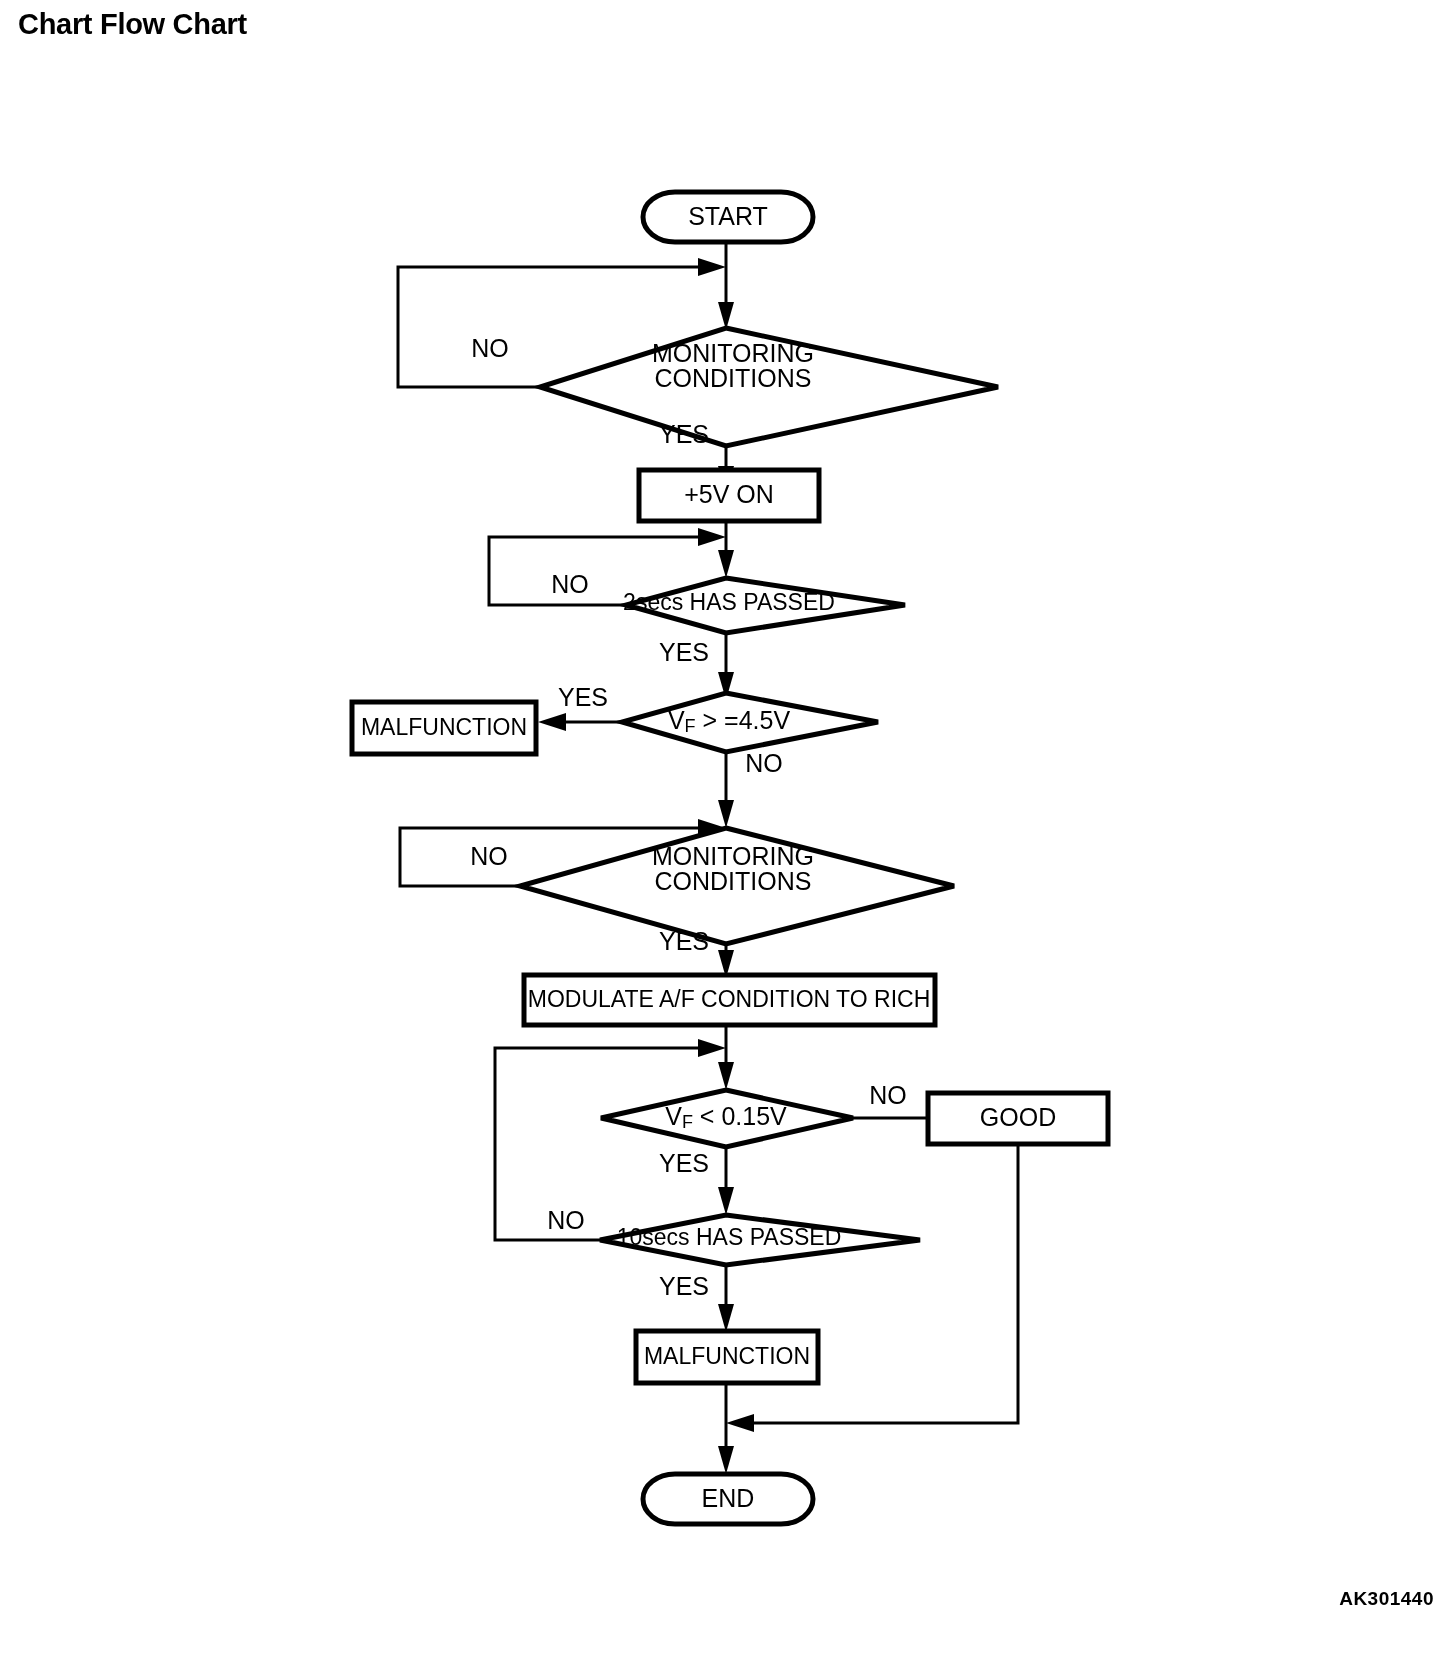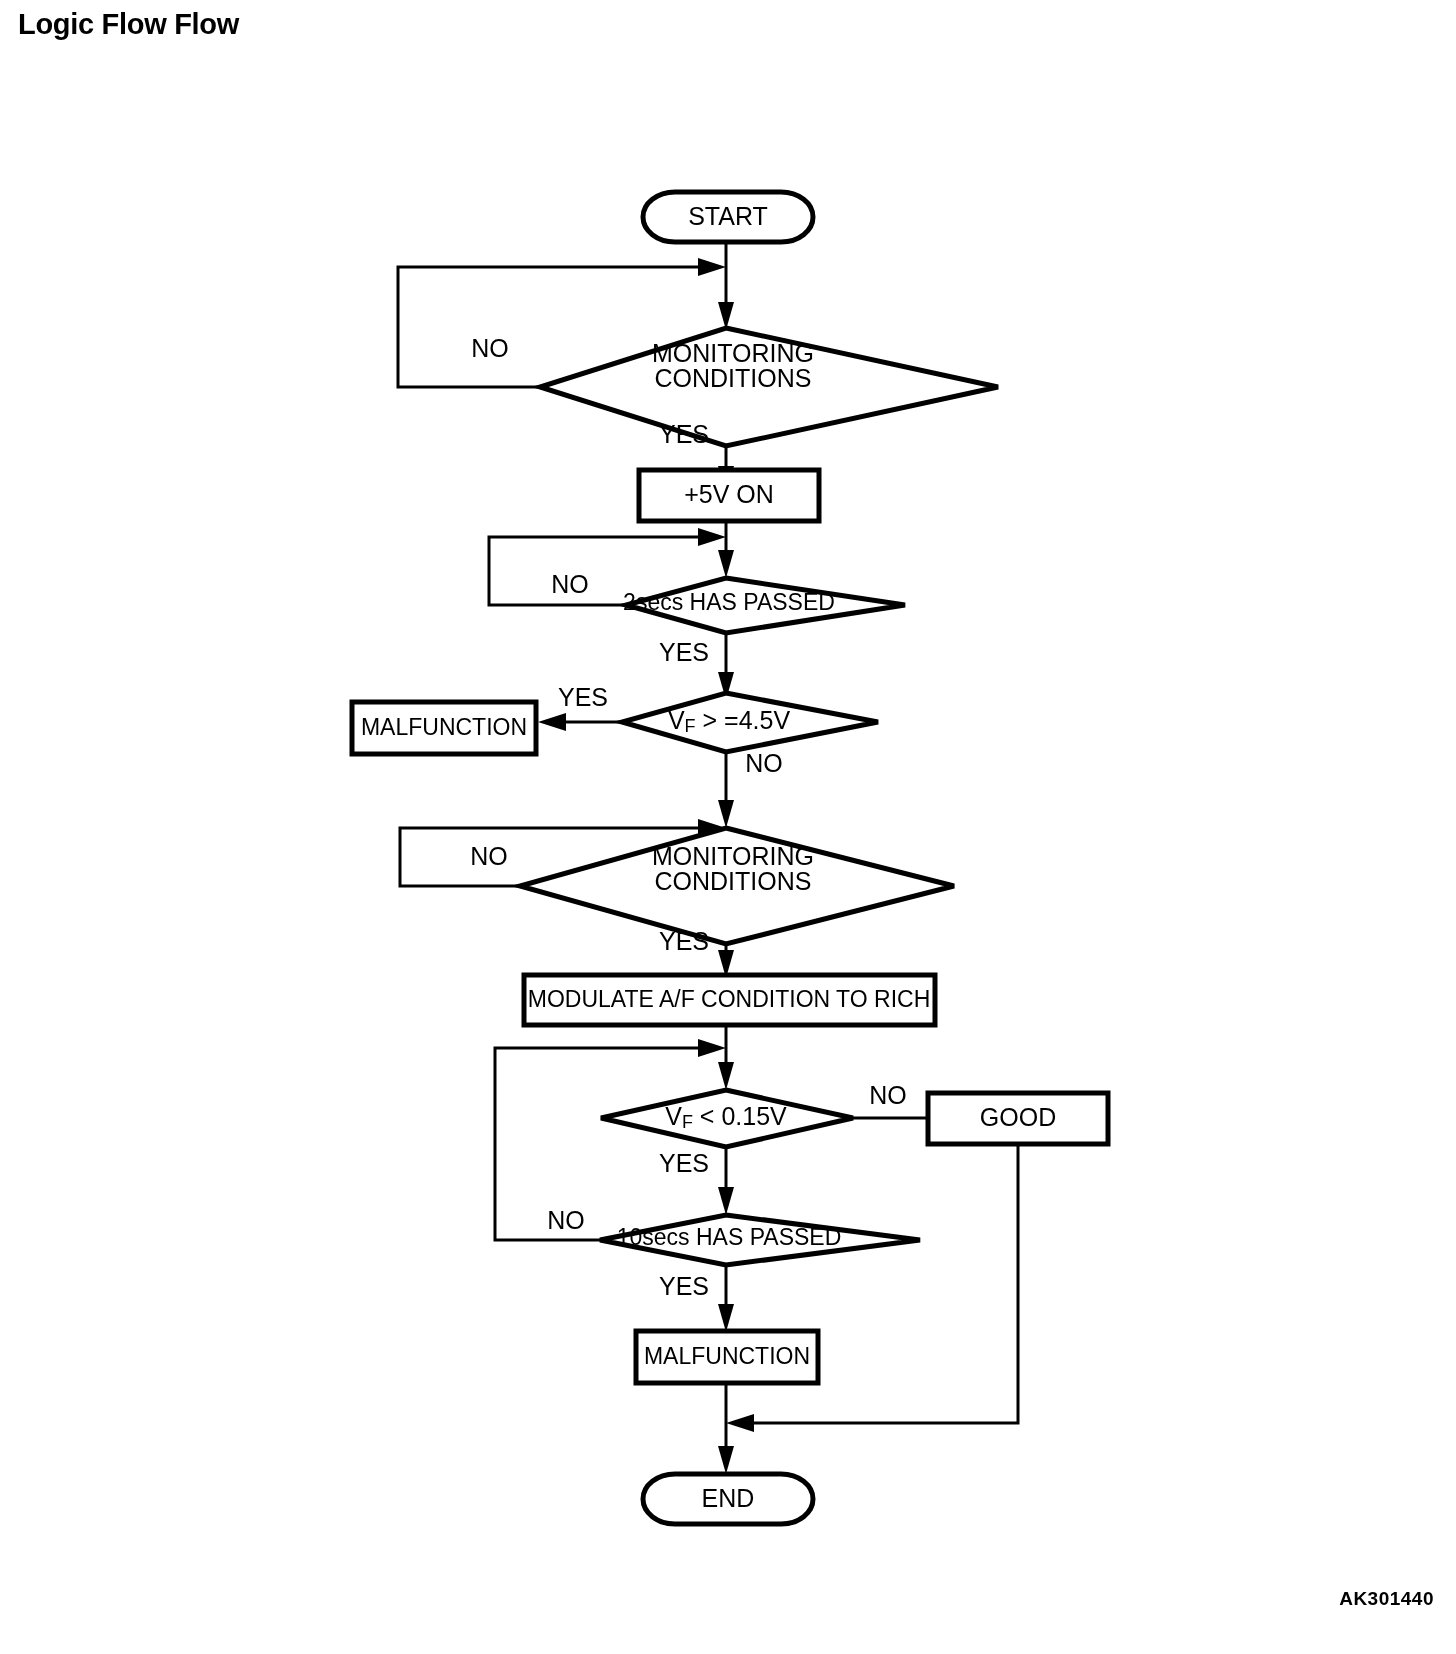--- a/index.html
+++ b/index.html
@@ -72,21 +72,21 @@
     fill: none;
   }
   .arrowhead {
     fill: #000000;
     stroke: none;
   }
 </style>
 </head>
 <body>
 
-<div id="page-title">Logic Flow Flow</div>
+<div id="page-title">Chart Flow Chart</div>
 
 <svg id="flow-svg" viewBox="0 0 1456 1654">
 
   <g>
     <rect class="node-shape" x="643" y="192" rx="32" ry="32" width="170" height="50"></rect>
     <text class="node-text" x="728" y="218">START</text>
   </g>
 
   <g>
     <line class="conn" x1="726" y1="242" x2="726" y2="318"></line>

